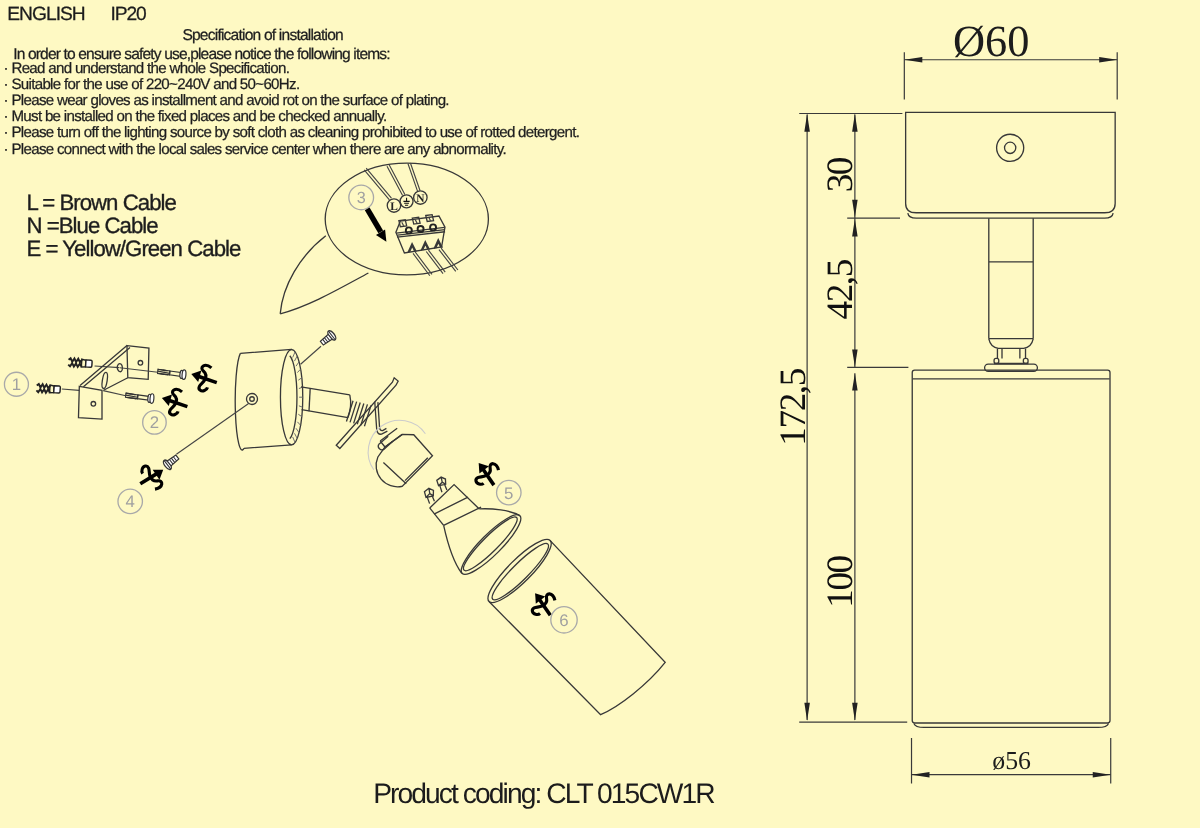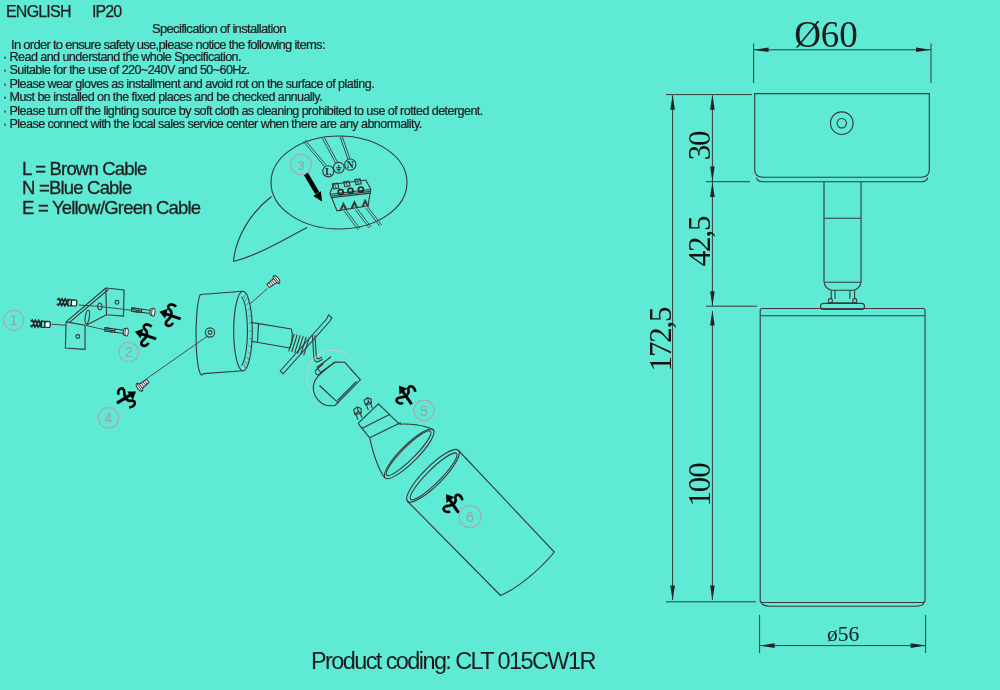--- a/index.html
+++ b/index.html
@@ -1,16 +1,16 @@
 <!DOCTYPE html>
 <html><head>
 <meta charset="utf-8">
 <style>
   html,body{margin:0;padding:0;background:#fff;}
-  #page{position:relative;width:1000px;height:690px;background:#5eead4;overflow:hidden;}
+  #page{position:relative;width:1000px;height:690px;background:#fef9c3;overflow:hidden;}
   svg{position:absolute;left:0;top:0;}
   text{fill:#1c1c1c;}
   .sans{font-family:"Liberation Sans",sans-serif;}
   .serif{font-family:"Liberation Serif",serif;}
   .ln{stroke:#383838;stroke-width:1.1;fill:none;}
   .ln2{stroke:#454545;stroke-width:0.95;fill:none;}
   .dim{stroke:#3a3a3a;stroke-width:1;fill:none;}
   .gray{stroke:#a9a9a9;stroke-width:1.1;fill:none;}
   .gnum{fill:#a0a0a0;font-family:"Liberation Sans",sans-serif;font-size:14px;}
   .dimtxt{font-family:"Liberation Serif",serif;font-size:31px;fill:#101010;letter-spacing:-1.2px;}

